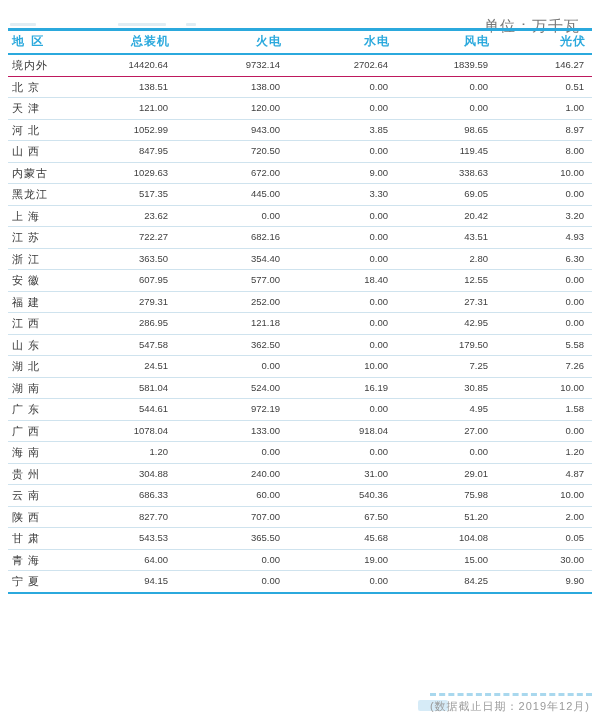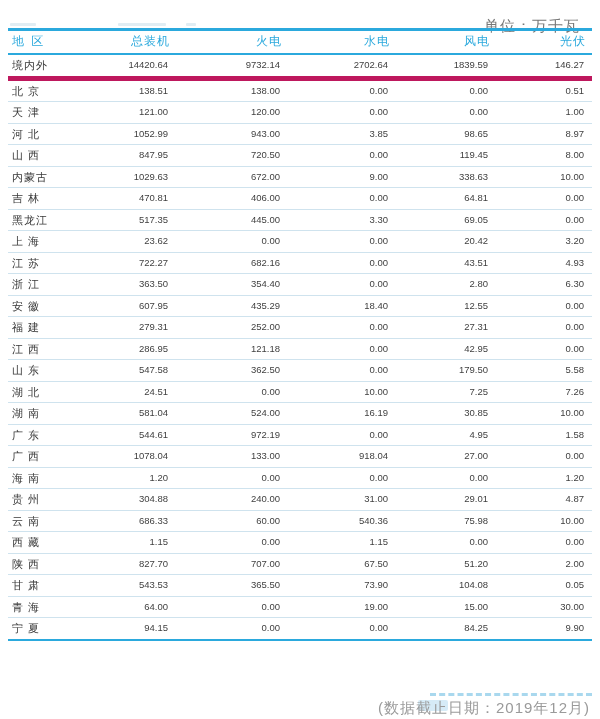--- a/index.html
+++ b/index.html
@@ -17,34 +17,34 @@
   .r2{left:118px;width:48px;}
   .r3{left:186px;width:10px;}
 
   table.cap-table{
     position:absolute;top:28px;left:8px;width:584px;
     border-collapse:collapse;table-layout:fixed;
     border-top:3px solid #2ba9dd;
     border-bottom:2px solid #2ba9dd;
   }
   thead th{
-    color:#2ba9dd;font-size:12px;font-weight:normal;
+    color:#2ba9dd;font-size:12px;font-weight:bold;
     height:19px;line-height:19px;
     border-bottom:2px solid #2ba9dd;
     text-align:right;padding:1px 6px 2px 0;
     letter-spacing:1px;white-space:nowrap;margin-top:20px;
   }
   thead th.region-h{text-align:left;padding-left:4px;letter-spacing:2px;}
   tbody th,tbody td{
     height:18.5px;line-height:18.5px;
     border-top:1px solid #cfe3ee;
     font-weight:normal;white-space:nowrap;overflow:hidden;
   }
   tbody tr:first-child th,tbody tr:first-child td{border-top:none;}
-  tbody tr.total-row th,tbody tr.total-row td{border-bottom:5px solid #be185d;}
+  tbody tr.total-row th,tbody tr.total-row td{border-bottom:1px solid #be185d;}
   td.region{
     text-align:left;padding-left:4px;
     font-size:11px;color:#383838;letter-spacing:1px;
   }
   td.num{
     text-align:right;padding-right:8px;
     font-size:9.5px;color:#3f3f3f;
   }
   .watermark-dashes{
     position:absolute;left:430px;top:691px;width:162px;height:7px;
@@ -52,21 +52,21 @@
   }
   .watermark-dashes .dash-line{
     margin-top:2px;border-top:3px dashed #a9d8ee;height:0;
   }
   .watermark-blob{
     position:absolute;left:418px;top:700px;width:30px;height:11px;
     background:#d2e9f6;border-radius:2px;opacity:.9;
   }
   .cutoff-caption{
     position:absolute;top:699px;right:10px;
-    font-size:15px;color:#9a9a9a;letter-spacing:1px;
+    font-size:11px;color:#9a9a9a;letter-spacing:1px;
   }
 </style>
 </head>
 <body>
 
 <div class="unit-label">单位：万千瓦</div>
 
 <div class="top-remnant r1"></div>
 <div class="top-remnant r2"></div>
 <div class="top-remnant r3"></div>
@@ -133,28 +133,20 @@
       </tr>
       <tr>
         <td class="region">内蒙古</td>
         <td class="num">1029.63</td>
         <td class="num">672.00</td>
         <td class="num">9.00</td>
         <td class="num">338.63</td>
         <td class="num">10.00</td>
       </tr>
       <tr>
-        <td class="region">吉 林</td>
-        <td class="num">470.81</td>
-        <td class="num">406.00</td>
-        <td class="num">0.00</td>
-        <td class="num">64.81</td>
-        <td class="num">0.00</td>
-      </tr>
-      <tr>
         <td class="region">黑龙江</td>
         <td class="num">517.35</td>
         <td class="num">445.00</td>
         <td class="num">3.30</td>
         <td class="num">69.05</td>
         <td class="num">0.00</td>
       </tr>
       <tr>
         <td class="region">上 海</td>
         <td class="num">23.62</td>
@@ -175,21 +167,21 @@
         <td class="region">浙 江</td>
         <td class="num">363.50</td>
         <td class="num">354.40</td>
         <td class="num">0.00</td>
         <td class="num">2.80</td>
         <td class="num">6.30</td>
       </tr>
       <tr>
         <td class="region">安 徽</td>
         <td class="num">607.95</td>
-        <td class="num">435.29</td>
+        <td class="num">577.00</td>
         <td class="num">18.40</td>
         <td class="num">12.55</td>
         <td class="num">0.00</td>
       </tr>
       <tr>
         <td class="region">福 建</td>
         <td class="num">279.31</td>
         <td class="num">252.00</td>
         <td class="num">0.00</td>
         <td class="num">27.31</td>
@@ -261,40 +253,32 @@
       </tr>
       <tr>
         <td class="region">云 南</td>
         <td class="num">686.33</td>
         <td class="num">60.00</td>
         <td class="num">540.36</td>
         <td class="num">75.98</td>
         <td class="num">10.00</td>
       </tr>
       <tr>
-        <td class="region">西 藏</td>
-        <td class="num">1.15</td>
-        <td class="num">0.00</td>
-        <td class="num">1.15</td>
-        <td class="num">0.00</td>
-        <td class="num">0.00</td>
-      </tr>
-      <tr>
         <td class="region">陕 西</td>
         <td class="num">827.70</td>
         <td class="num">707.00</td>
         <td class="num">67.50</td>
         <td class="num">51.20</td>
         <td class="num">2.00</td>
       </tr>
       <tr>
         <td class="region">甘 肃</td>
         <td class="num">543.53</td>
         <td class="num">365.50</td>
-        <td class="num">73.90</td>
+        <td class="num">45.68</td>
         <td class="num">104.08</td>
         <td class="num">0.05</td>
       </tr>
       <tr>
         <td class="region">青 海</td>
         <td class="num">64.00</td>
         <td class="num">0.00</td>
         <td class="num">19.00</td>
         <td class="num">15.00</td>
         <td class="num">30.00</td>

